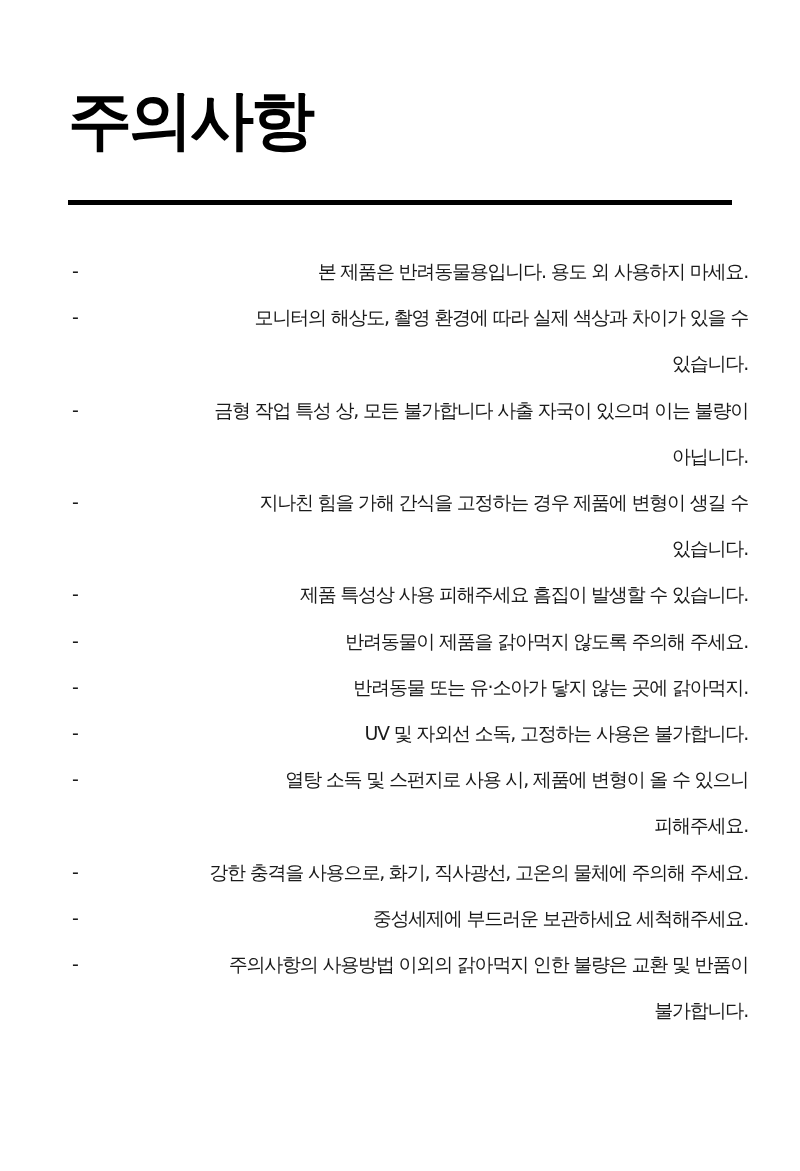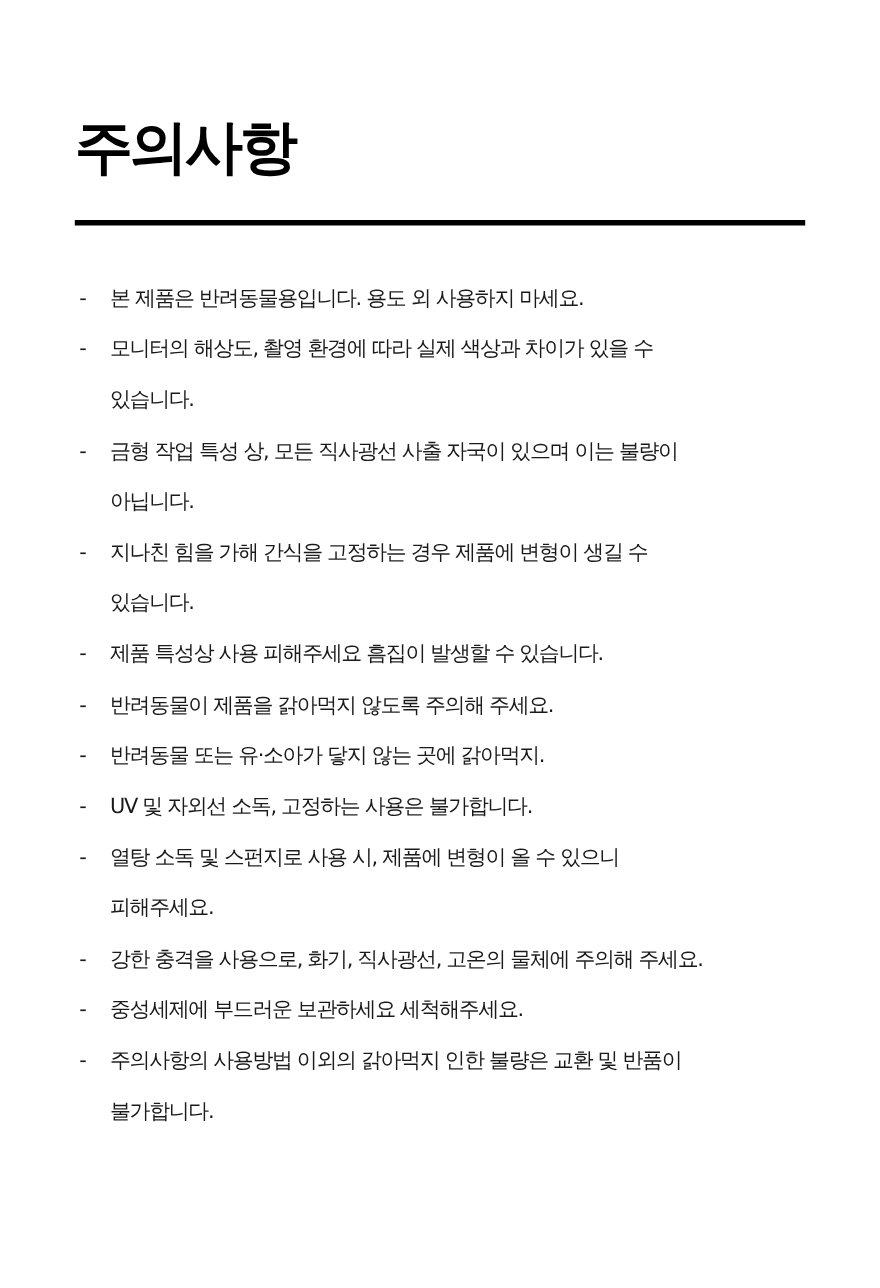--- a/index.html
+++ b/index.html
@@ -11,22 +11,22 @@
       width: 800px;
       height: 1171px;
       position: relative;
       overflow: hidden;
       font-family: "DejaVu Sans", "Liberation Sans", sans-serif;
       color: #1a1a1a;
     }
     .title {
       position: absolute;
       left: 68px;
-      top: 108px;
-      font-size: 53px;
+      top: 88px;
+      font-size: 64px;
       font-weight: bold;
       letter-spacing: -3px;
       line-height: 1;
       color: #000;
       margin: 0;
     }
     .rule {
       position: absolute;
       left: 68px;
       top: 200px;
@@ -52,41 +52,42 @@
     }
     .dash {
       width: 32px;
       flex: 0 0 32px;
       padding-left: 4px;
       box-sizing: border-box;
     }
     .text {
       flex: 1;
       white-space: pre-line;
+      text-align: right;
     }
   </style>
 </head>
 <body>
 
 <h1 class="title">주의사항</h1>
 <div class="rule"></div>
 
 <ul class="notice-list">
   <li class="notice-item">
       <span class="dash">-</span>
       <span class="text">본 제품은 반려동물용입니다. 용도 외 사용하지 마세요.</span>
     </li>
   <li class="notice-item">
       <span class="dash">-</span>
       <span class="text">모니터의 해상도, 촬영 환경에 따라 실제 색상과 차이가 있을 수
 있습니다.</span>
     </li>
   <li class="notice-item">
       <span class="dash">-</span>
-      <span class="text">금형 작업 특성 상, 모든 직사광선 사출 자국이 있으며 이는 불량이
+      <span class="text">금형 작업 특성 상, 모든 불가합니다 사출 자국이 있으며 이는 불량이
 아닙니다.</span>
     </li>
   <li class="notice-item">
       <span class="dash">-</span>
       <span class="text">지나친 힘을 가해 간식을 고정하는 경우 제품에 변형이 생길 수
 있습니다.</span>
     </li>
   <li class="notice-item">
       <span class="dash">-</span>
       <span class="text">제품 특성상 사용 피해주세요 흠집이 발생할 수 있습니다.</span>

